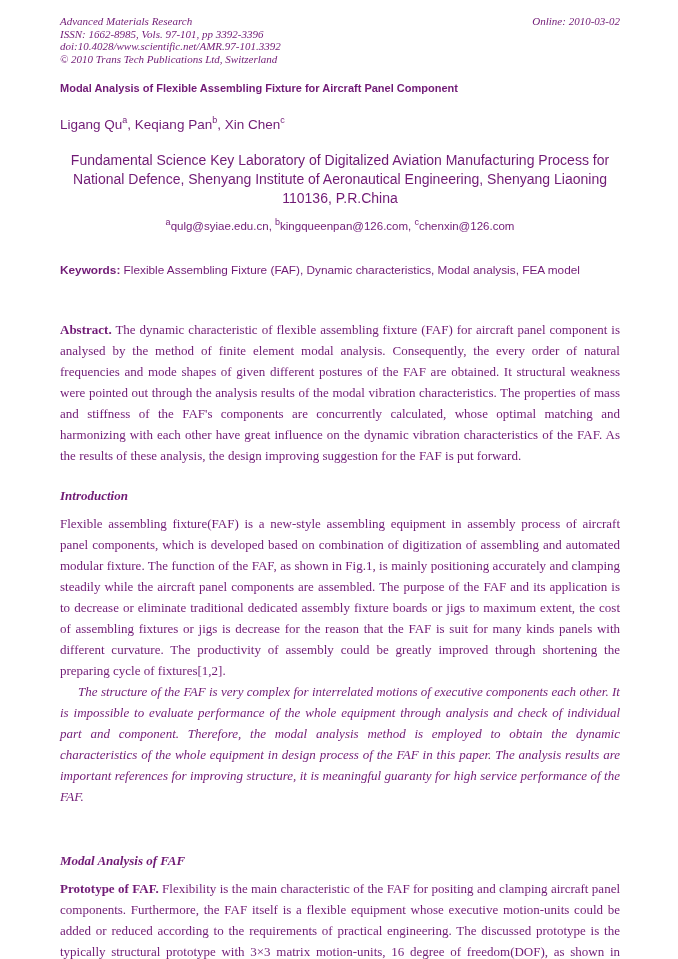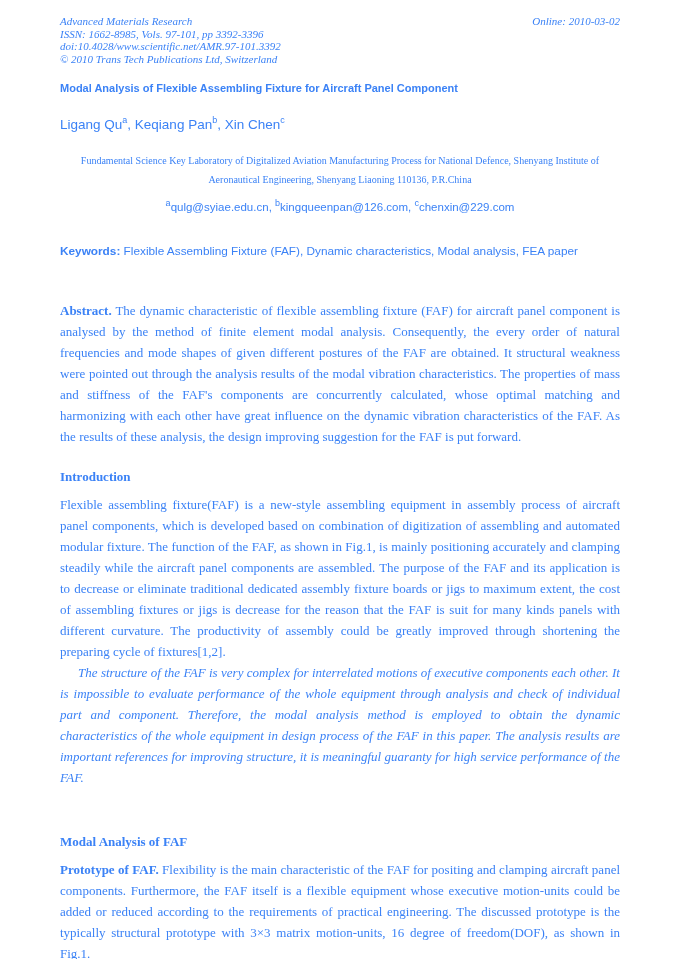--- a/index.html
+++ b/index.html
@@ -4,21 +4,21 @@
 <style>
   html, body { margin: 0; padding: 0; background: #ffffff; }
   .page {
     position: relative;
     width: 678px;
     height: 959px;
     background: #ffffff;
     box-sizing: border-box;
     padding: 15px 58px 0 60px;
     font-family: "Liberation Serif", serif;
-    color: #3b82f6;
+    color: #701a75;
     overflow: hidden;
   }
   .header {
     display: flex;
     justify-content: space-between;
     align-items: flex-start;
     font-style: italic;
     font-size: 11px;
     line-height: 12.5px;
   }
@@ -31,22 +31,22 @@
     line-height: 19px;
     margin: 14px 0 0 0;
   }
   .authors {
     font-family: "Liberation Sans", sans-serif;
     font-size: 13.5px;
     margin-top: 17px;
   }
   .authors sup, .emails sup { font-size: 9px; }
   .affiliation {
-    font-family: Liberation Serif, serif;
-    font-size: 10px;
+    font-family: Liberation Sans, sans-serif;
+    font-size: 14px;
     line-height: 19px;
     text-align: center;
     margin-top: 19px;
     padding: 0 6px;
   }
   .emails {
     font-family: "Liberation Sans", sans-serif;
     font-size: 11.5px;
     text-align: center;
     margin-top: 9px;
@@ -64,20 +64,21 @@
     text-align: justify;
     margin: 0;
   }
   .abstract { margin-top: 40px; }
   .indent { text-indent: 18px; font-style: italic; }
   h2.section-heading {
     font-family: "Liberation Serif", serif;
     font-size: 13px;
     font-weight: bold;
     margin: 22px 0 9px 0;
+    font-style: italic;
   }
   h2.section-heading.big-gap { margin-top: 46px; }
 </style>
 </head>
 <body>
 
 <div class="page">
 
   <div class="header">
     <div class="header-left">
@@ -88,23 +89,23 @@
     </div>
     <div class="header-right">Online: 2010-03-02</div>
   </div>
 
   <h1 class="title">Modal Analysis of Flexible Assembling Fixture for Aircraft Panel Component</h1>
 
   <div class="authors"><span>Ligang Qu</span><sup>a</sup><span>, </span><span>Keqiang Pan</span><sup>b</sup><span>, </span><span>Xin Chen</span><sup>c</sup></div>
 
   <div class="affiliation">Fundamental Science Key Laboratory of Digitalized Aviation Manufacturing Process for National Defence, Shenyang Institute of Aeronautical Engineering, Shenyang Liaoning 110136, P.R.China</div>
 
-  <div class="emails"><sup>a</sup><span>qulg@syiae.edu.cn</span><span>, </span><sup>b</sup><span>kingqueenpan@126.com</span><span>, </span><sup>c</sup><span>chenxin@229.com</span></div>
+  <div class="emails"><sup>a</sup><span>qulg@syiae.edu.cn</span><span>, </span><sup>b</sup><span>kingqueenpan@126.com</span><span>, </span><sup>c</sup><span>chenxin@126.com</span></div>
 
-  <p class="keywords"><b>Keywords:</b> <span>Flexible Assembling Fixture (FAF), Dynamic characteristics, Modal analysis, FEA paper</span></p>
+  <p class="keywords"><b>Keywords:</b> <span>Flexible Assembling Fixture (FAF), Dynamic characteristics, Modal analysis, FEA model</span></p>
 
   <p class="body-text abstract"><b>Abstract.</b> <span>The dynamic characteristic of flexible assembling fixture (FAF) for aircraft panel component is analysed by the method of finite element modal analysis. Consequently, the every order of natural frequencies and mode shapes of given different postures of the FAF are obtained. It structural weakness were pointed out through the analysis results of the modal vibration characteristics. The properties of mass and stiffness of the FAF's components are concurrently calculated, whose optimal matching and harmonizing with each other have great influence on the dynamic vibration characteristics of the FAF. As the results of these analysis, the design improving suggestion for the FAF is put forward.</span></p>
 
   <h2 class="section-heading">Introduction</h2>
   <p class="body-text">Flexible assembling fixture(FAF) is a new-style assembling equipment in assembly process of aircraft panel components, which is developed based on combination of digitization of assembling and automated modular fixture. The function of the FAF, as shown in Fig.1, is mainly positioning accurately and clamping steadily while the aircraft panel components are assembled. The purpose of the FAF and its application is to decrease or eliminate traditional dedicated assembly fixture boards or jigs to maximum extent, the cost of assembling fixtures or jigs is decrease for the reason that the FAF is suit for many kinds panels with different curvature. The productivity of assembly could be greatly improved through shortening the preparing cycle of fixtures[1,2].</p>
   <p class="body-text indent">The structure of the FAF is very complex for interrelated motions of executive components each other. It is impossible to evaluate performance of the whole equipment through analysis and check of individual part and component. Therefore, the modal analysis method is employed to obtain the dynamic characteristics of the whole equipment in design process of the FAF in this paper. The analysis results are important references for improving structure, it is meaningful guaranty for high service performance of the FAF.</p>
 
   <h2 class="section-heading big-gap">Modal Analysis of FAF</h2>
   <p class="body-text"><b>Prototype of FAF.</b> <span>Flexibility is the main characteristic of the FAF for positing and clamping aircraft panel components. Furthermore, the FAF itself is a flexible equipment whose executive motion-units could be added or reduced according to the requirements of practical engineering. The discussed prototype is the typically structural prototype with 3×3 matrix motion-units, 16 degree of freedom(DOF), as shown in Fig.1.</span></p>
 

